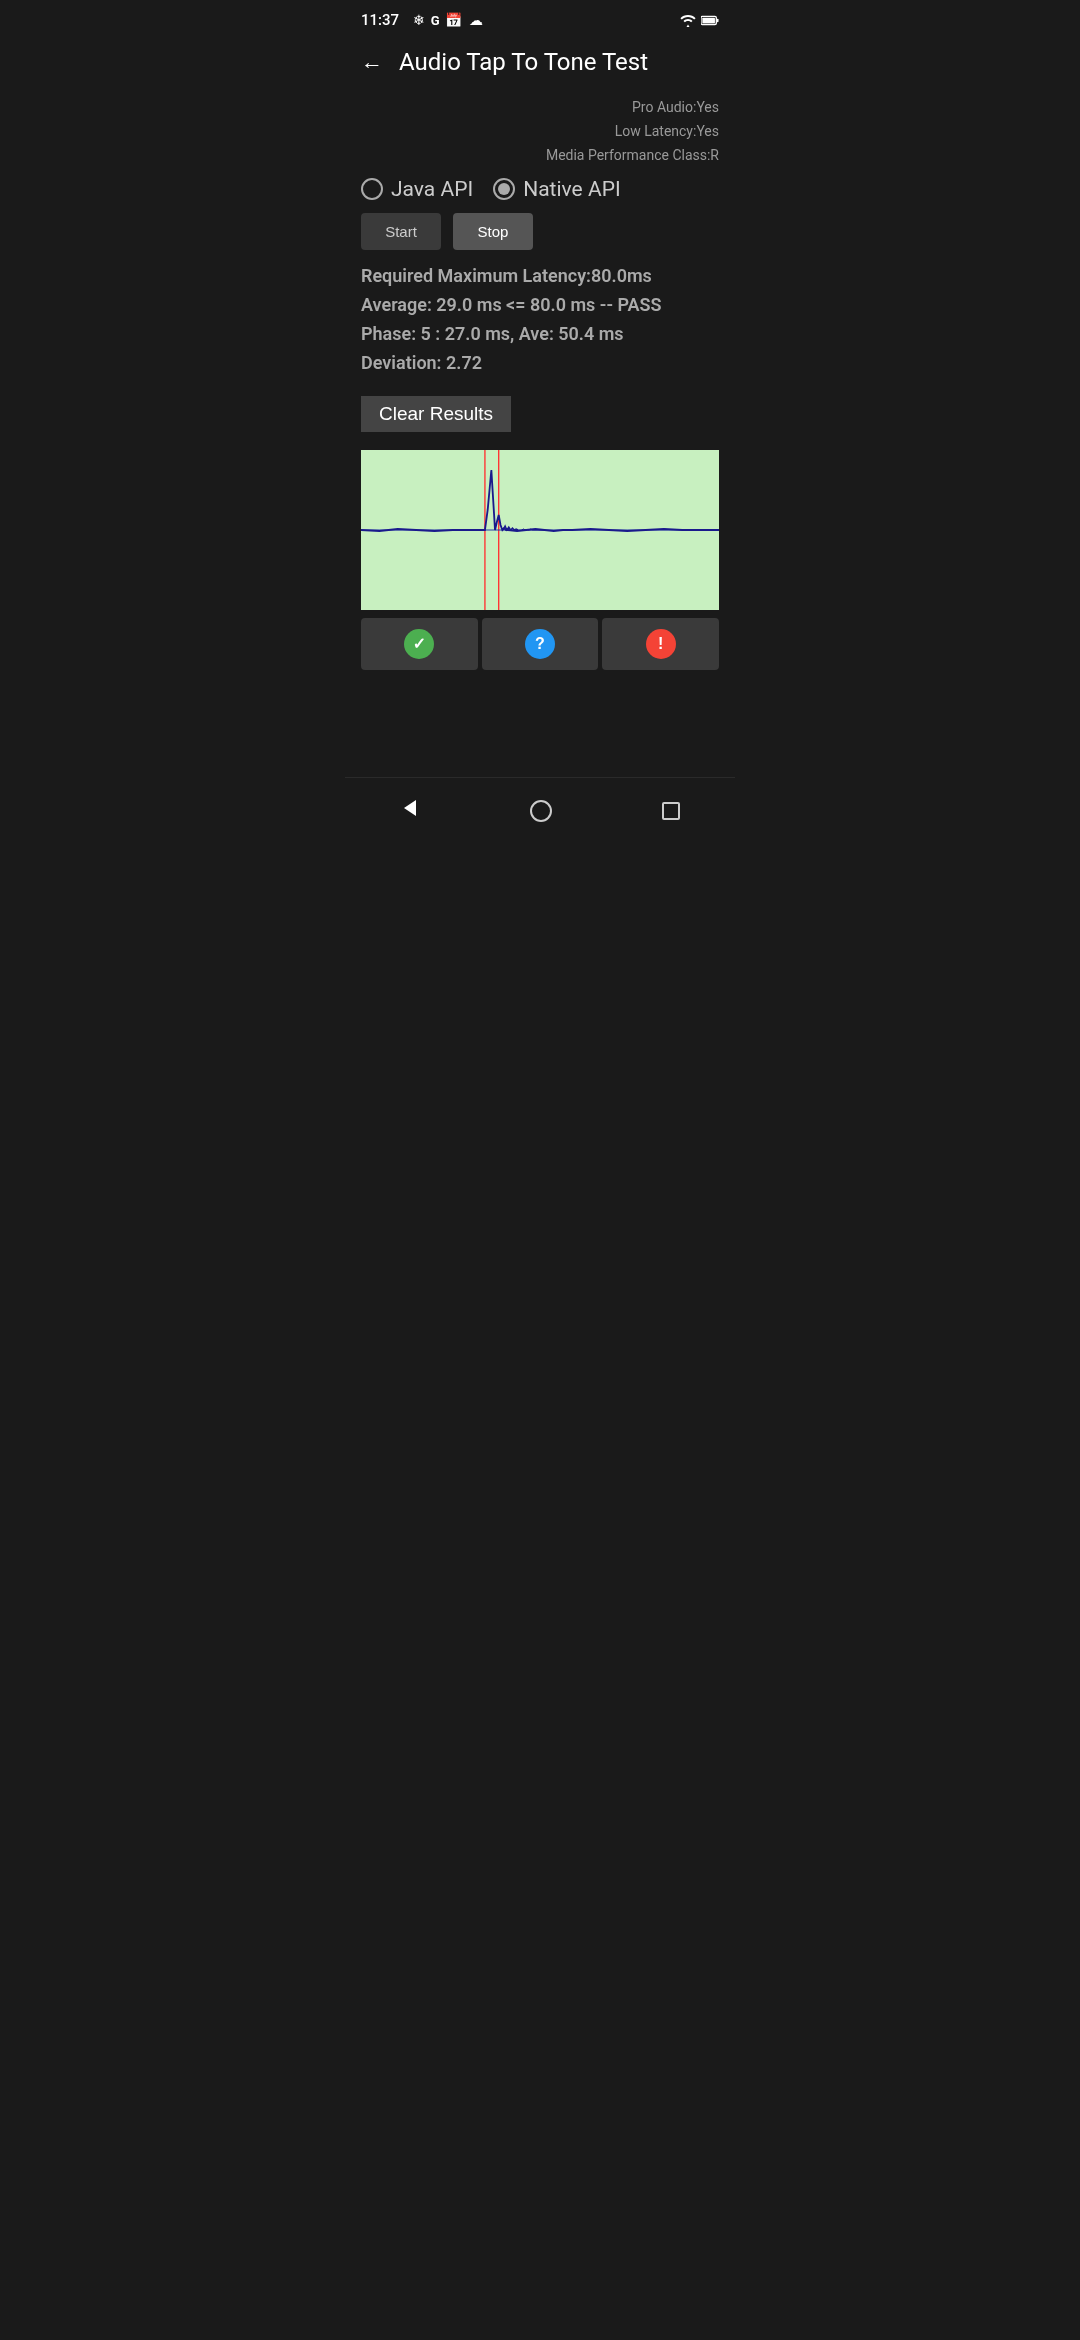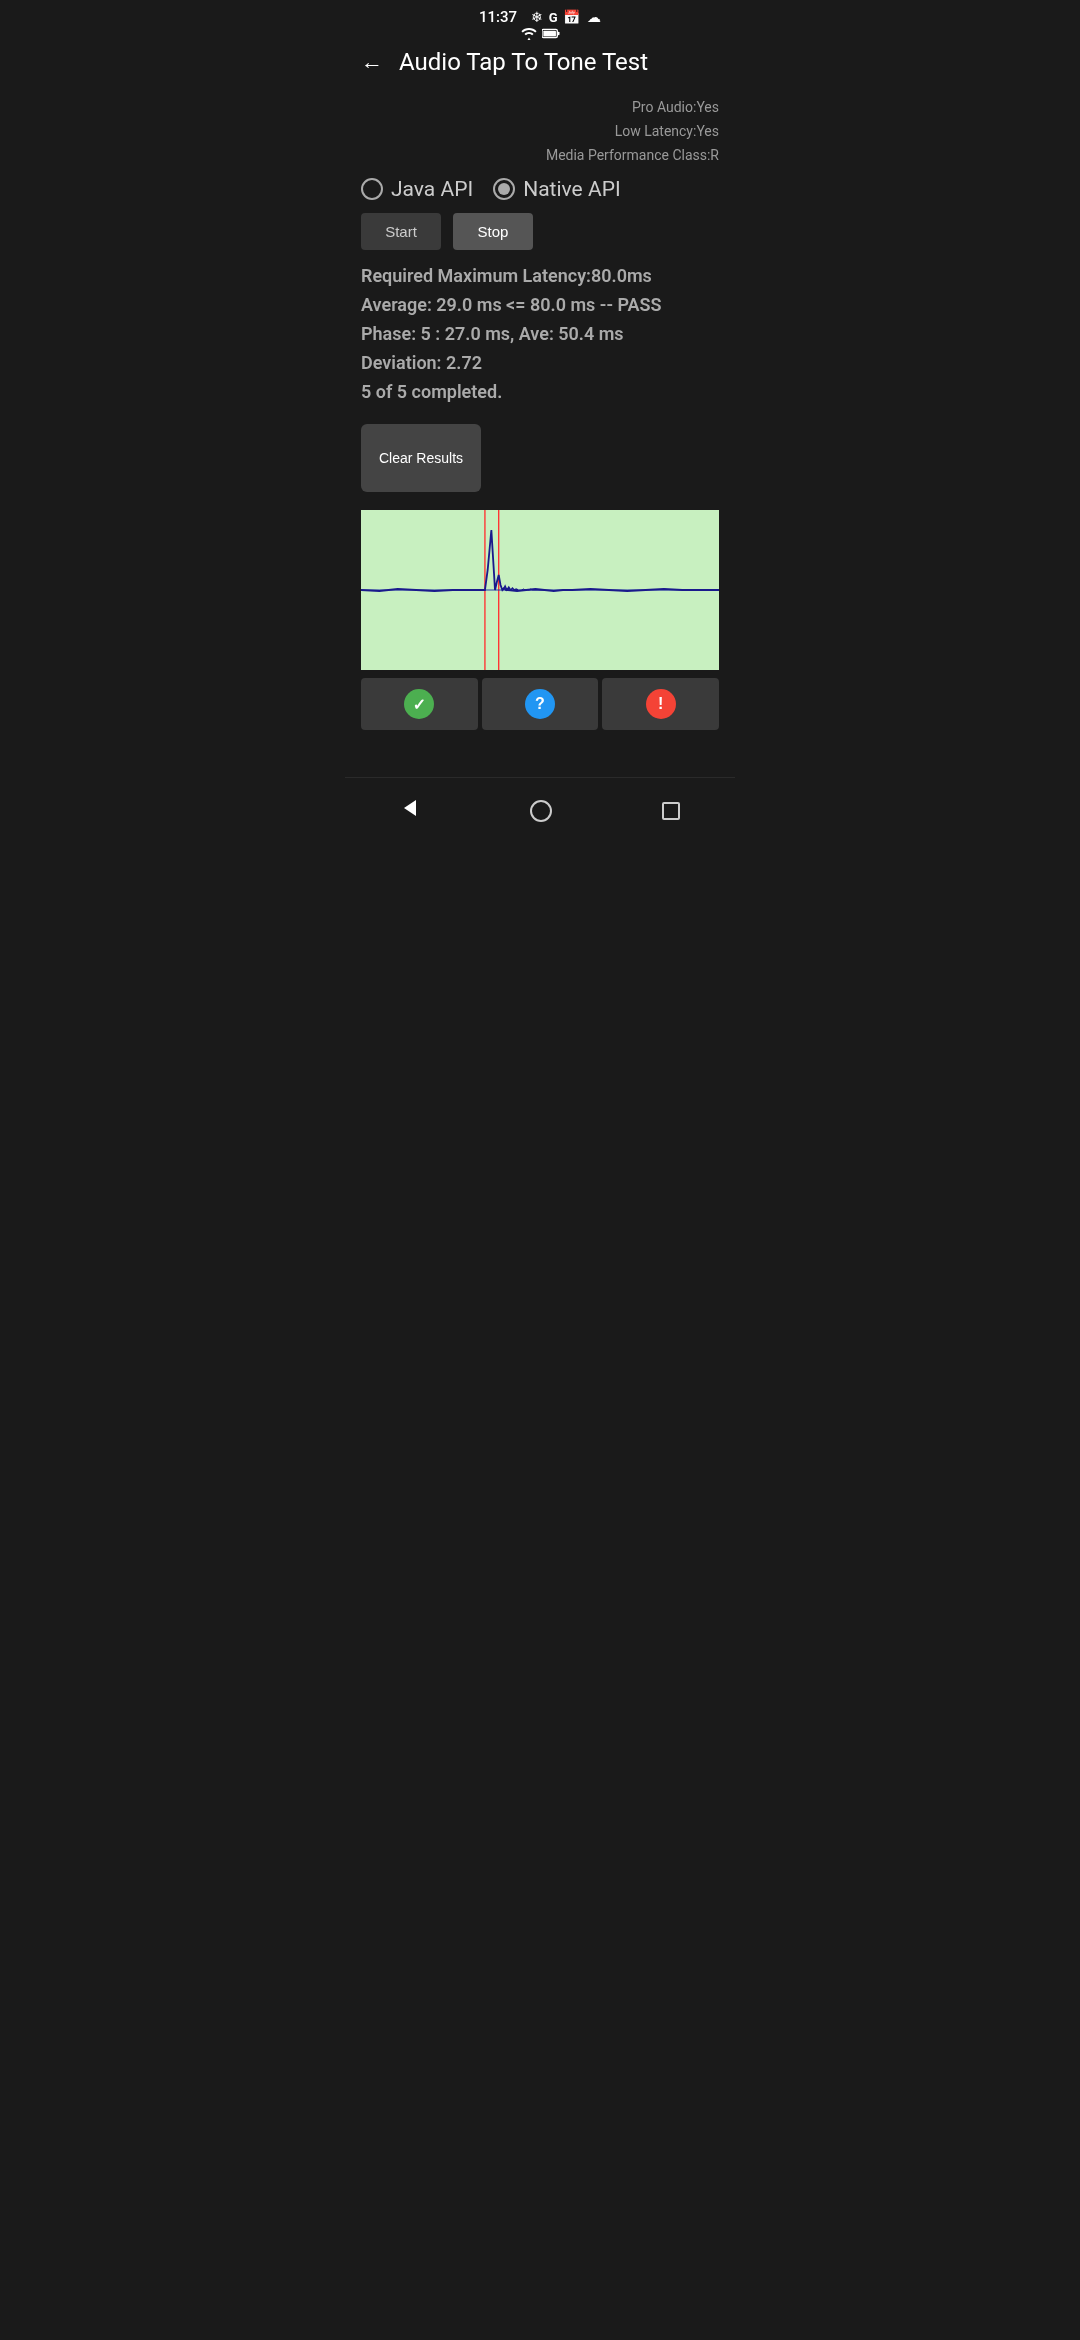--- a/index.html
+++ b/index.html
@@ -18,21 +18,20 @@
     }
 
     
     .status-bar {
       display: flex;
       justify-content: space-between;
       align-items: center;
       padding: 8px 16px 4px 16px;
       background: #1a1a1a;
       height: 36px;
-      flex-direction: column;
     }
 
     .status-time {
       color: #ffffff;
       font-size: 15px;
       font-weight: 500;
     }
 
     .status-icons-left {
       display: flex;
@@ -162,23 +161,23 @@
       font-size: 18px;
       font-weight: 600;
       line-height: 1.6;
     }
 
     
     .clear-btn {
       background: #444444;
       color: #ffffff;
       border: none;
-      border-radius: 6px;
-      padding: 26px 18px;
-      font-size: 14px;
+      border-radius: 0;
+      padding: 7px 18px;
+      font-size: 19px;
       cursor: pointer;
       margin: 10px 0;
     }
 
     
     .waveform-container {
       background: #c8f0c0;
       width: 100%;
       height: 160px;
       margin: 8px 0;
@@ -328,21 +327,20 @@
     <button class="btn">Start</button>
     <button class="btn btn-stop">Stop</button>
   </div>
 
   
   <div class="results-section">
     <div class="result-line">Required Maximum Latency:80.0ms</div>
     <div class="result-line">Average: 29.0 ms &lt;= 80.0 ms -- PASS</div>
     <div class="result-line">Phase: 5 : 27.0 ms, Ave: 50.4 ms</div>
     <div class="result-line">Deviation: 2.72</div>
-    <div class="result-line">5 of 5 completed.</div>
   </div>
 
   
   <button class="clear-btn">Clear Results</button>
 
   
   <div class="waveform-container">
     <svg class="waveform-canvas" viewBox="0 0 390 160" preserveAspectRatio="none">
 
       <line x1="135" y1="0" x2="135" y2="160" stroke="#ff3333" stroke-width="1.5"></line>

